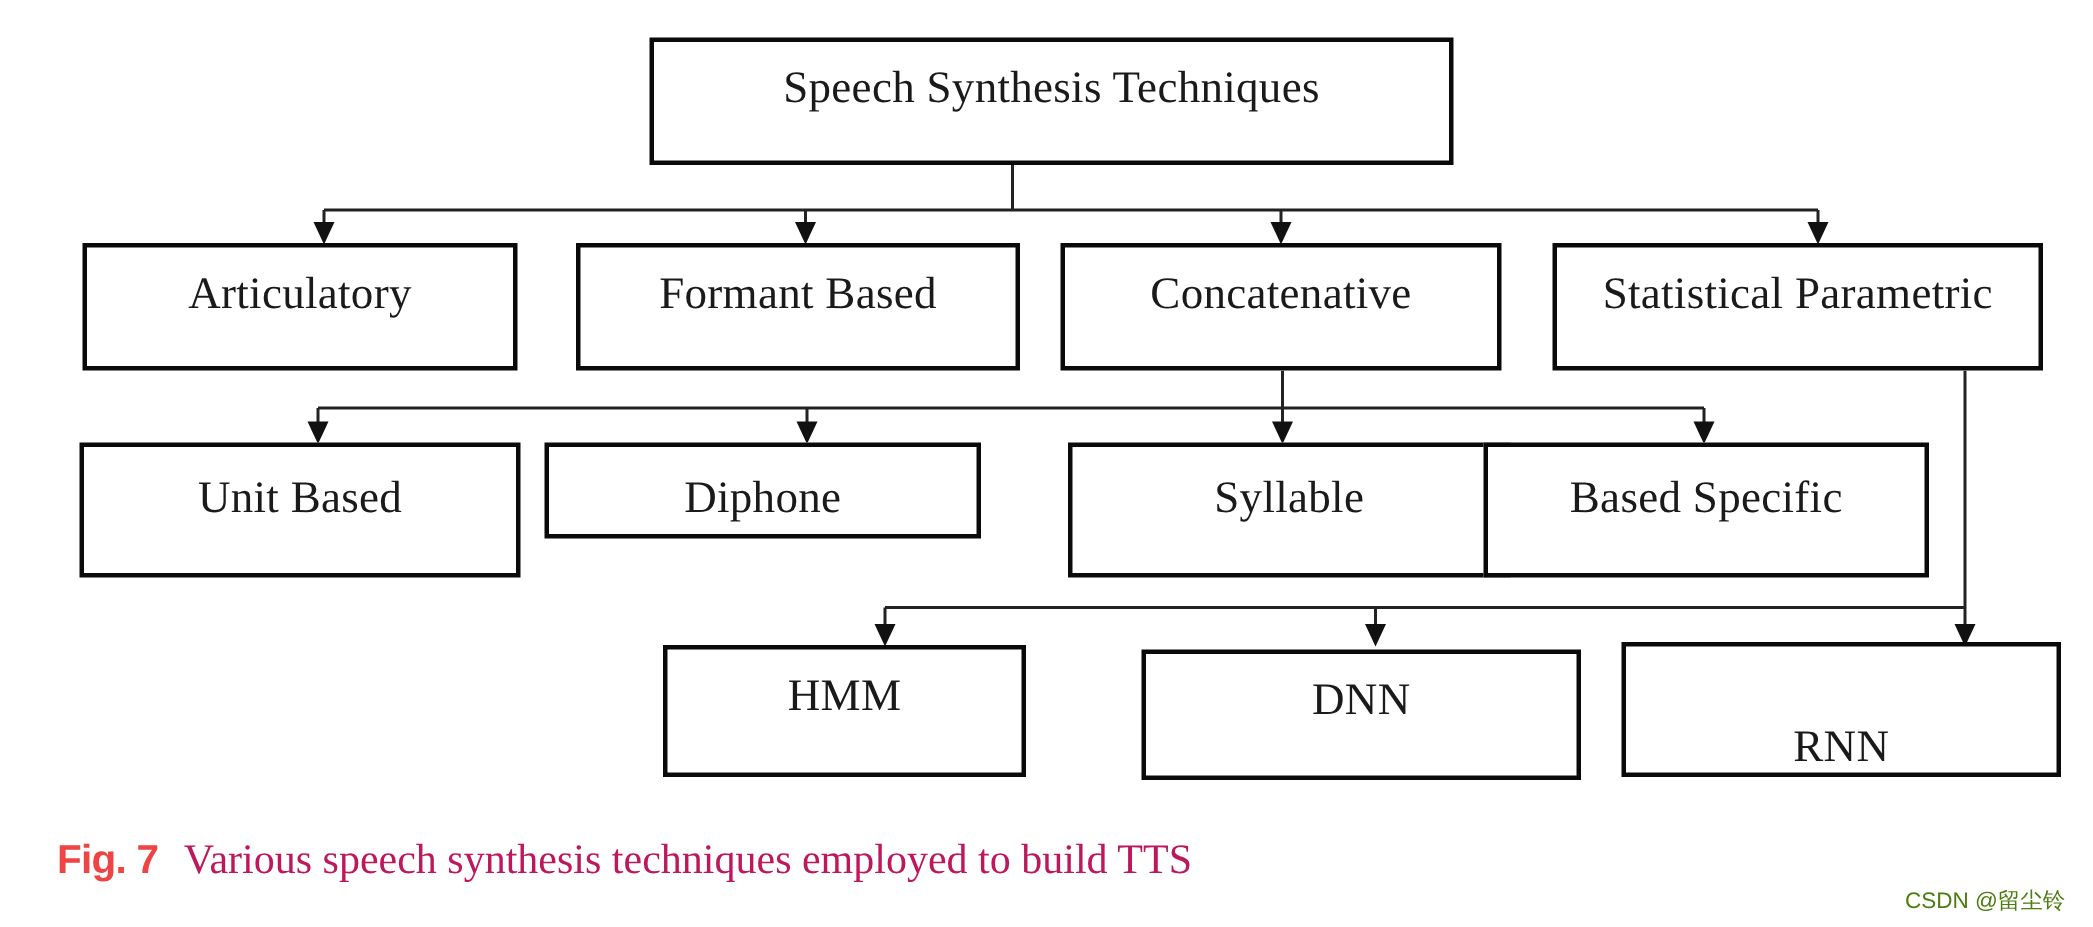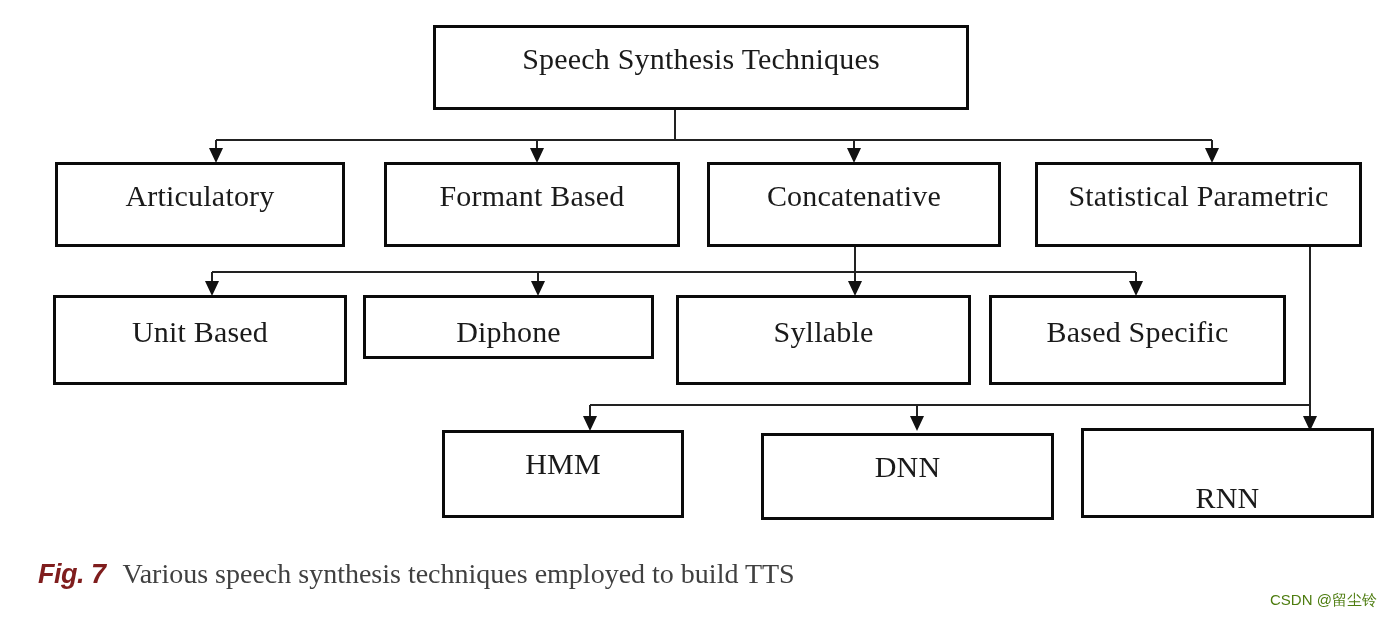--- a/index.html
+++ b/index.html
@@ -46,28 +46,27 @@
     top: 558px;
     display: flex;
     align-items: baseline;
     gap: 17px;
     white-space: nowrap;
   }
   #caption .cap-tag {
     font-family: "Liberation Sans", "DejaVu Sans", sans-serif;
     font-weight: bold;
     font-size: 27px;
-    color: #7f1d1d;
+    color: #ef4444;
     letter-spacing: -0.5px;
-    font-style: italic;
   }
   #caption .cap-text {
     font-family: "Liberation Serif", "DejaVu Serif", serif;
     font-size: 28px;
-    color: #404040;
+    color: #be185d;
   }
   #watermark {
     position: absolute;
     left: 1270px;
     top: 591px;
     font-family: "Liberation Sans", "DejaVu Sans", sans-serif;
     font-size: 15px;
     color: #4d7c0f;
     white-space: nowrap;
   }
@@ -137,21 +136,21 @@
   <div class="node" style="left:1035px; top:162px; width:327px; height:85px;">
     <span class="label">Statistical Parametric</span>
   </div>
 
   <div class="node" style="left:53px; top:295px; width:294px; height:90px; padding-top:17px;">
     <span class="label">Unit Based</span>
   </div>
   <div class="node" style="left:363px; top:295px; width:291px; height:64px; padding-top:17px;">
     <span class="label">Diphone</span>
   </div>
-  <div class="node" style="left:676px; top:295px; width:295px; height:90px; padding-top:17px;">
+  <div class="node" style="left:712px; top:295px; width:295px; height:90px; padding-top:17px;">
     <span class="label">Syllable</span>
   </div>
   <div class="node" style="left:989px; top:295px; width:297px; height:90px; padding-top:17px;">
     <span class="label">Based Specific</span>
   </div>
 
   <div class="node" style="left:442px; top:430px; width:242px; height:88px;">
     <span class="label">HMM</span>
   </div>
   <div class="node" style="left:761px; top:433px; width:293px; height:87px;">

